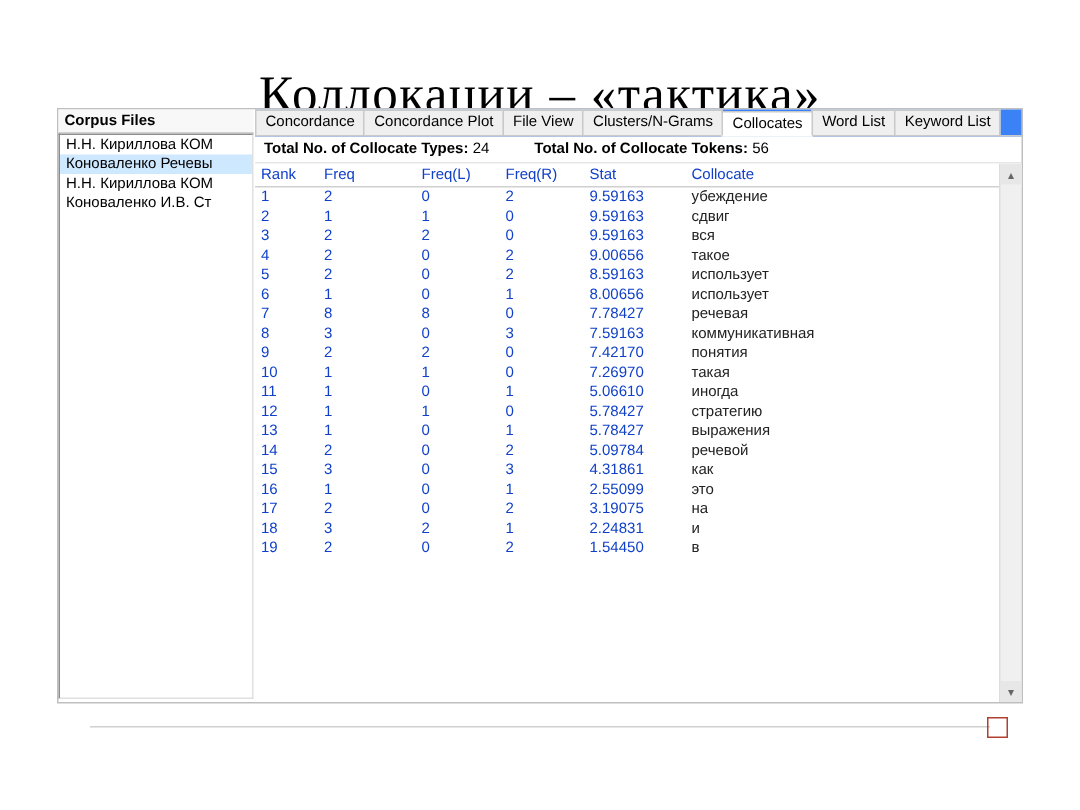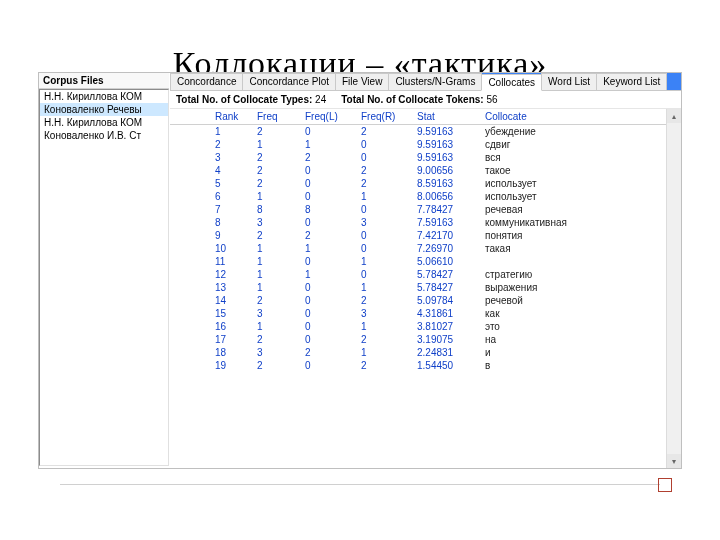--- a/index.html
+++ b/index.html
@@ -91,21 +91,21 @@
   }
   .tab.active {
     background: #fff;
     font-weight: normal;
     border-bottom: 1px solid #fff;
     position: relative;
     top: 1px;
   }
   .stats-bar {
     display: flex;
-    gap: 15px;
+    gap: 30px;
     padding: 3px 6px;
     font-size: 10px;
     border-bottom: 1px solid #e6e6e6;
   }
   .stats-bar b { font-weight: bold; }
   .table-wrap {
     flex: 1;
     overflow: hidden;
     position: relative;
   }
@@ -128,23 +128,23 @@
   .tr {
     display: flex;
     color: #1040c8;
   }
   .tr .td {
     padding: 1px 4px;
     white-space: nowrap;
     overflow: hidden;
   }
   .td.collocate { color: #222; }
-  .c-rank   { width: 34px; margin-left: 41px; }
+  .c-rank   { width: 34px; }
   .c-freq   { width: 40px; }
-  .c-freql  { width: 48px; }
+  .c-freql  { width: 48px; margin-left: 17px; }
   .c-freqr  { width: 48px; }
   .c-stat   { width: 60px; }
   .c-coll   { flex: 1; }
   .scroll-gutter {
     position: absolute;
     right: 0; top: 0; bottom: 0;
     width: 14px;
     background: #f0f0f0;
     border-left: 1px solid #dcdcdc;
   }
@@ -299,20 +299,21 @@
             <div class="td c-freqr">0</div>
             <div class="td c-stat">7.26970</div>
             <div class="td c-coll collocate">такая</div>
           </div>
           <div class="tr">
             <div class="td c-rank">11</div>
             <div class="td c-freq">1</div>
             <div class="td c-freql">0</div>
             <div class="td c-freqr">1</div>
             <div class="td c-stat">5.06610</div>
+            <div class="td c-coll collocate">иногда</div>
           </div>
           <div class="tr">
             <div class="td c-rank">12</div>
             <div class="td c-freq">1</div>
             <div class="td c-freql">1</div>
             <div class="td c-freqr">0</div>
             <div class="td c-stat">5.78427</div>
             <div class="td c-coll collocate">стратегию</div>
           </div>
           <div class="tr">
@@ -337,21 +338,21 @@
             <div class="td c-freql">0</div>
             <div class="td c-freqr">3</div>
             <div class="td c-stat">4.31861</div>
             <div class="td c-coll collocate">как</div>
           </div>
           <div class="tr">
             <div class="td c-rank">16</div>
             <div class="td c-freq">1</div>
             <div class="td c-freql">0</div>
             <div class="td c-freqr">1</div>
-            <div class="td c-stat">3.81027</div>
+            <div class="td c-stat">2.55099</div>
             <div class="td c-coll collocate">это</div>
           </div>
           <div class="tr">
             <div class="td c-rank">17</div>
             <div class="td c-freq">2</div>
             <div class="td c-freql">0</div>
             <div class="td c-freqr">2</div>
             <div class="td c-stat">3.19075</div>
             <div class="td c-coll collocate">на</div>
           </div>

